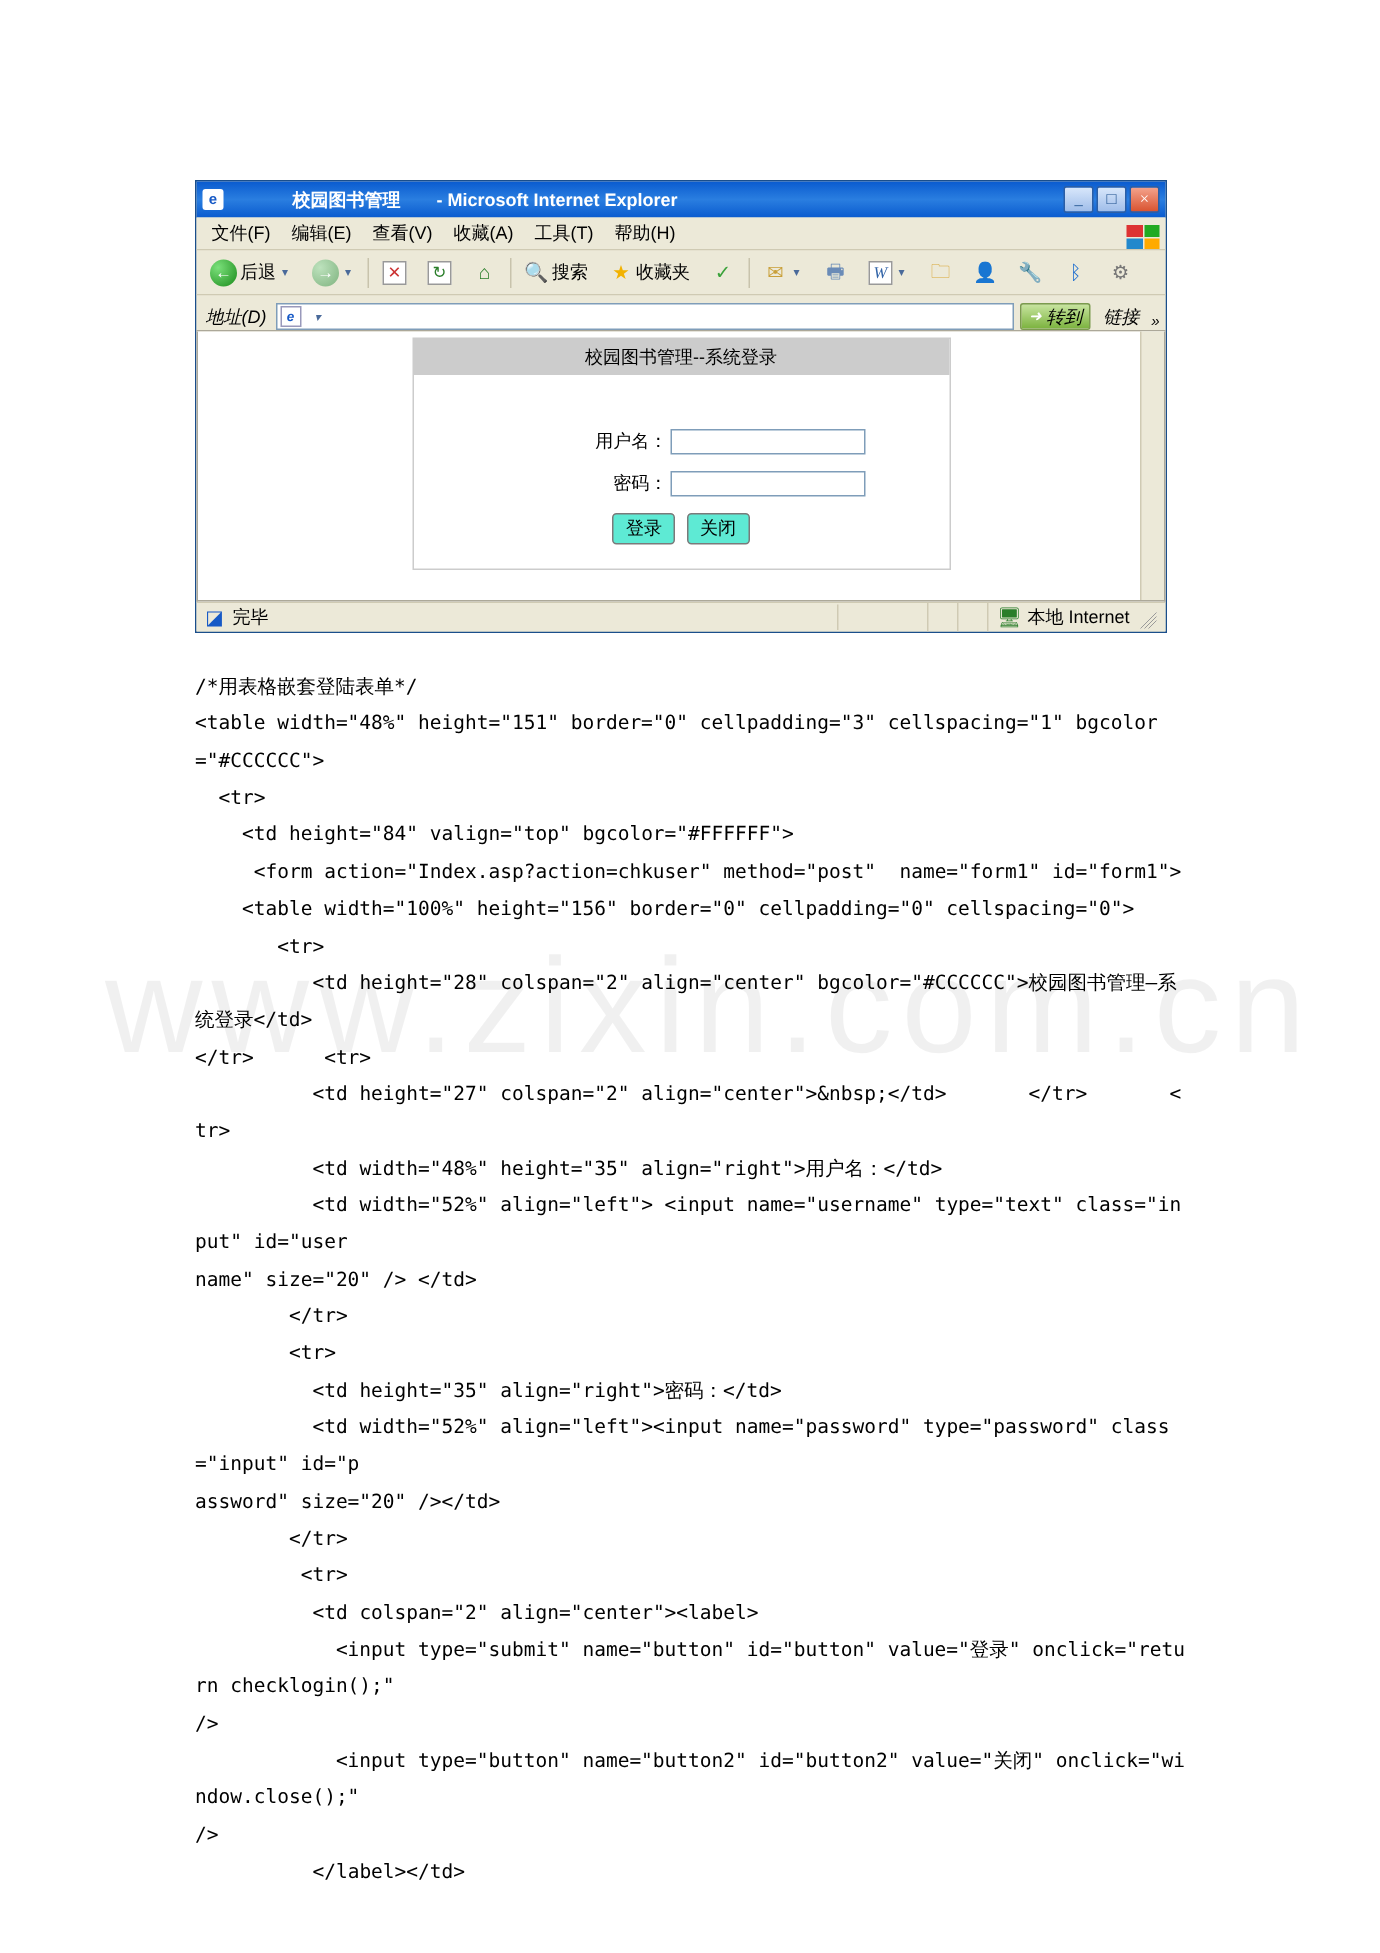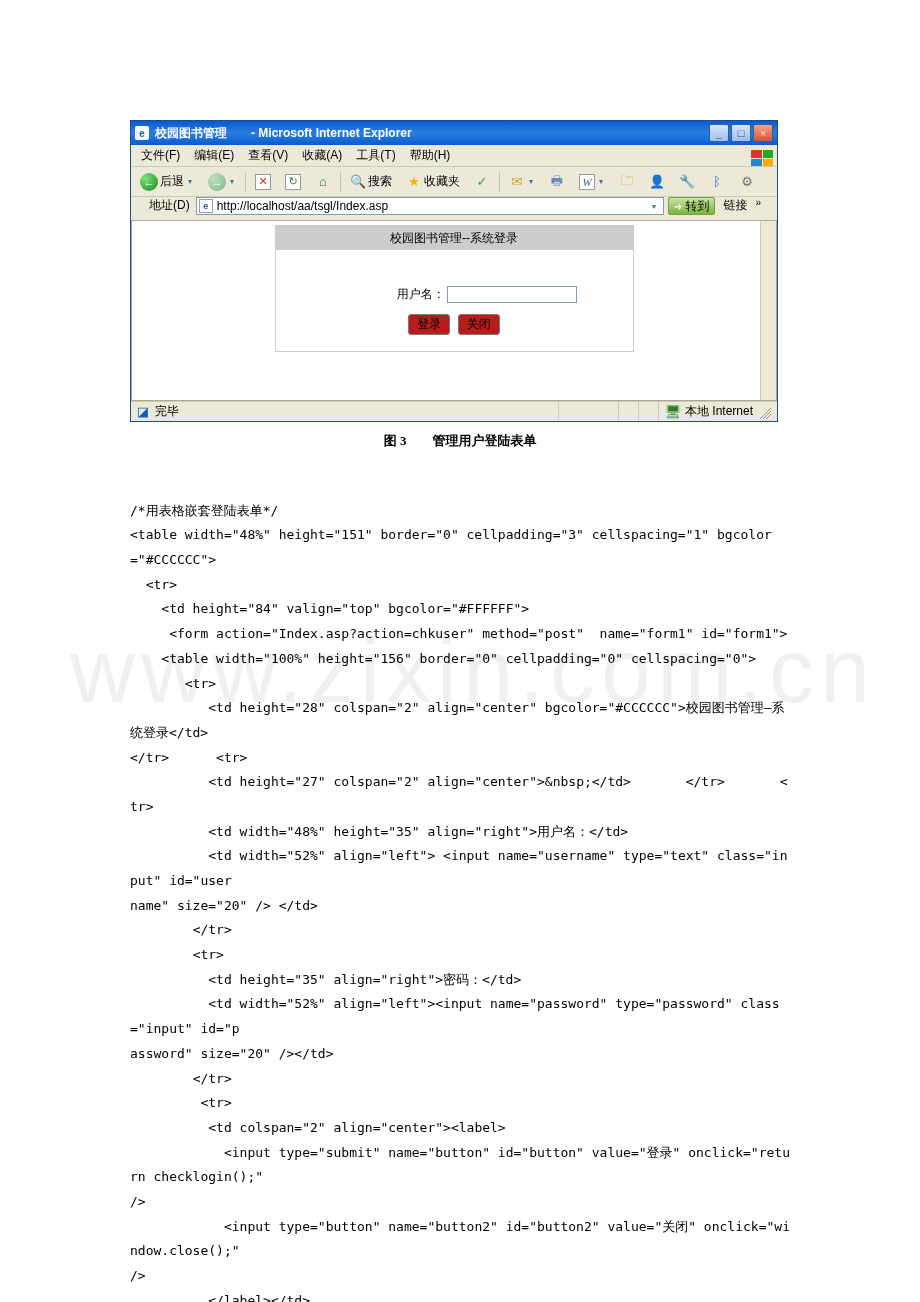--- a/index.html
+++ b/index.html
@@ -33,21 +33,21 @@
     font-family: Tahoma, sans-serif;
   }
   .ie-titlebar .ie-icon {
     width: 14px; height: 14px;
     background: #fff;
     margin-right: 6px;
     border-radius: 2px;
     display: flex; align-items:center; justify-content:center;
     color:#1659c6; font-weight:bold; font-size:10px;
   }
-  .ie-title-text { flex: 1; font-weight: bold; }
+  .ie-title-text { flex: 1; font-weight: bold; margin-left: 40px; }
   .winbtn {
     width: 20px; height: 18px;
     background: linear-gradient(#d8e7fb,#9fbde9);
     border: 1px solid #2b5ea5;
     margin-left: 2px;
     display:flex; align-items:center; justify-content:center;
     font-family: Tahoma; font-size:11px; color:#1a4e8b;
     border-radius:2px;
   }
   .winbtn.close { background: linear-gradient(#f4a38c,#d95330); color:#fff; }
@@ -94,26 +94,27 @@
   .circ.green{background:radial-gradient(circle at 30% 30%,#7be07b,#1a8b1a);}
   .circ.greend{background:radial-gradient(circle at 30% 30%,#bde2bd,#7fb37f);}
   .sq {width:16px;height:16px;display:flex;align-items:center;justify-content:center;border:1px solid #999;background:#fff;font-size:11px;}
   .sq.red{color:#c33;}
   .sq.grn{color:#2a7e2a;}
   .ico {width:16px;height:16px;display:flex;align-items:center;justify-content:center;font-size:13px;}
   .dd {width:8px;display:flex;align-items:center;justify-content:center;color:#4a6a9a;font-size:8px;}
   .sep{width:1px;height:20px;background:#c8c3ac;}
 
   .ie-addrbar {
-    display:flex;align-items:flex-start;
+    display:flex;align-items:flex-end;
     background:#ece9d8;
     height:24px;
-    padding:0 16px;
+    padding:0 4px;
     border-bottom:1px solid #aca899;
     gap:4px;
+    font-style:italic;
   }
   .ie-addrbar .lbl{padding:0 2px;}
   .ie-addrbar .url {
     flex:1;height:18px;border:1px solid #7f9db9;background:#fff;
     display:flex;align-items:center;padding:0 2px;gap:4px;
   }
   .url .urlicon{width:14px;height:14px;background:#fff;border:1px solid #99b;display:flex;align-items:center;justify-content:center;color:#1659c6;font-size:9px;font-weight:bold;}
   .url .ddarrow{width:14px;text-align:center;color:#4a6a9a;font-size:8px;}
   .gobtn{height:18px;border:1px solid #7b9b4e;background:linear-gradient(#c7e49f,#7cb33f);display:flex;align-items:center;gap:3px;padding:0 5px;border-radius:2px;}
   .gobtn .arr{color:#fff;font-size:10px;}
@@ -140,21 +141,21 @@
   .login-body{padding:30px 0 10px 0;}
   .lrow{display:flex;align-items:center;height:28px;}
   .lrow .ll{width:48%;text-align:right;padding-right:2px;}
   .lrow .lr{width:52%;text-align:left;}
   .lrow input[type=text],.lrow input[type=password]{
     width:130px;height:17px;border:1px solid #7f9db9;background:#fff;font-size:12px;
   }
   .btnrow{text-align:center;padding:6px 0;}
   .osbtn{
     font-size:12px;font-family:"SimSun",sans-serif;
-    padding:1px 8px;border:1px solid #7a7a7a;background:#b91c1c;
+    padding:1px 8px;border:1px solid #7a7a7a;background:#5eead4;
     border-radius:3px;margin:0 2px;
   }
 
   .ie-status{
     display:flex;align-items:center;height:20px;background:#ece9d8;
     border-top:1px solid #cfcab3;font-size:12px;
   }
   .ie-status .left{display:flex;align-items:center;gap:4px;padding:0 4px;flex:1;border-right:1px solid #cfcab3;}
   .ie-status .mid{width:60px;border-right:1px solid #cfcab3;height:100%;}
   .ie-status .right{display:flex;align-items:center;gap:4px;padding:0 6px;}
@@ -279,41 +280,44 @@
         </div>
       <div class="tbtn">
           <span class="ico" style="color:#777">⚙</span>
         </div>
     </div>
 
     <div class="ie-addrbar">
       <span class="lbl">地址(D)</span>
       <div class="url">
         <span class="urlicon">e</span>
-        <span style="flex:1">http://localhost/aa/tsgl/Index.asp</span>
         <span class="ddarrow">▾</span>
       </div>
       <div class="gobtn">
         <span class="arr">➜</span>
         <span>转到</span>
       </div>
       <span class="linklbl">链接</span>
       <span class="chev">»</span>
     </div>
 
     <div class="ie-content">
       <div class="scroll-right"></div>
       <div class="login-box">
         <div class="login-inner">
           <div class="login-head">校园图书管理--系统登录</div>
           <div class="login-body">
             <div class="lrow">
               <div class="ll">用户名：</div>
               <div class="lr"><input type="text" style=""></div>
             </div>
+            <div class="lrow">
+              <div class="ll">密码：</div>
+              <div class="lr"><input type="password" style=""></div>
+            </div>
             <div class="btnrow">
               <button class="osbtn">登录</button>
               <button class="osbtn">关闭</button>
             </div>
           </div>
         </div>
       </div>
     </div>
 
     <div class="ie-status">
@@ -325,21 +329,20 @@
       <div class="mid" style="width:20px"></div>
       <div class="mid" style="width:20px"></div>
       <div class="right">
         <span class="ico" style="color:#2a7e2a">🖥</span>
         <span>本地 Internet</span>
         <span class="grip"></span>
       </div>
     </div>
   </div>
 
-  <div class="fig-caption">图 3　　管理用户登陆表单</div>
 
   <div class="code">
 <span>/*用表格嵌套登陆表单*/</span>
 <span>&lt;table width="48%" height="151" border="0" cellpadding="3" cellspacing="1" bgcolor="#CCCCCC"&gt;</span>
 <span>  &lt;tr&gt;</span>
 <span>    &lt;td height="84" valign="top" bgcolor="#FFFFFF"&gt;</span>
 <span>     &lt;form action="Index.asp?action=chkuser" method="post"  name="form1" id="form1"&gt;</span>
 <span>    &lt;table width="100%" height="156" border="0" cellpadding="0" cellspacing="0"&gt;</span>
 <span>       &lt;tr&gt;</span>
 <span>          &lt;td height="28" colspan="2" align="center" bgcolor="#CCCCCC"&gt;校园图书管理—系统登录&lt;/td&gt;</span>

